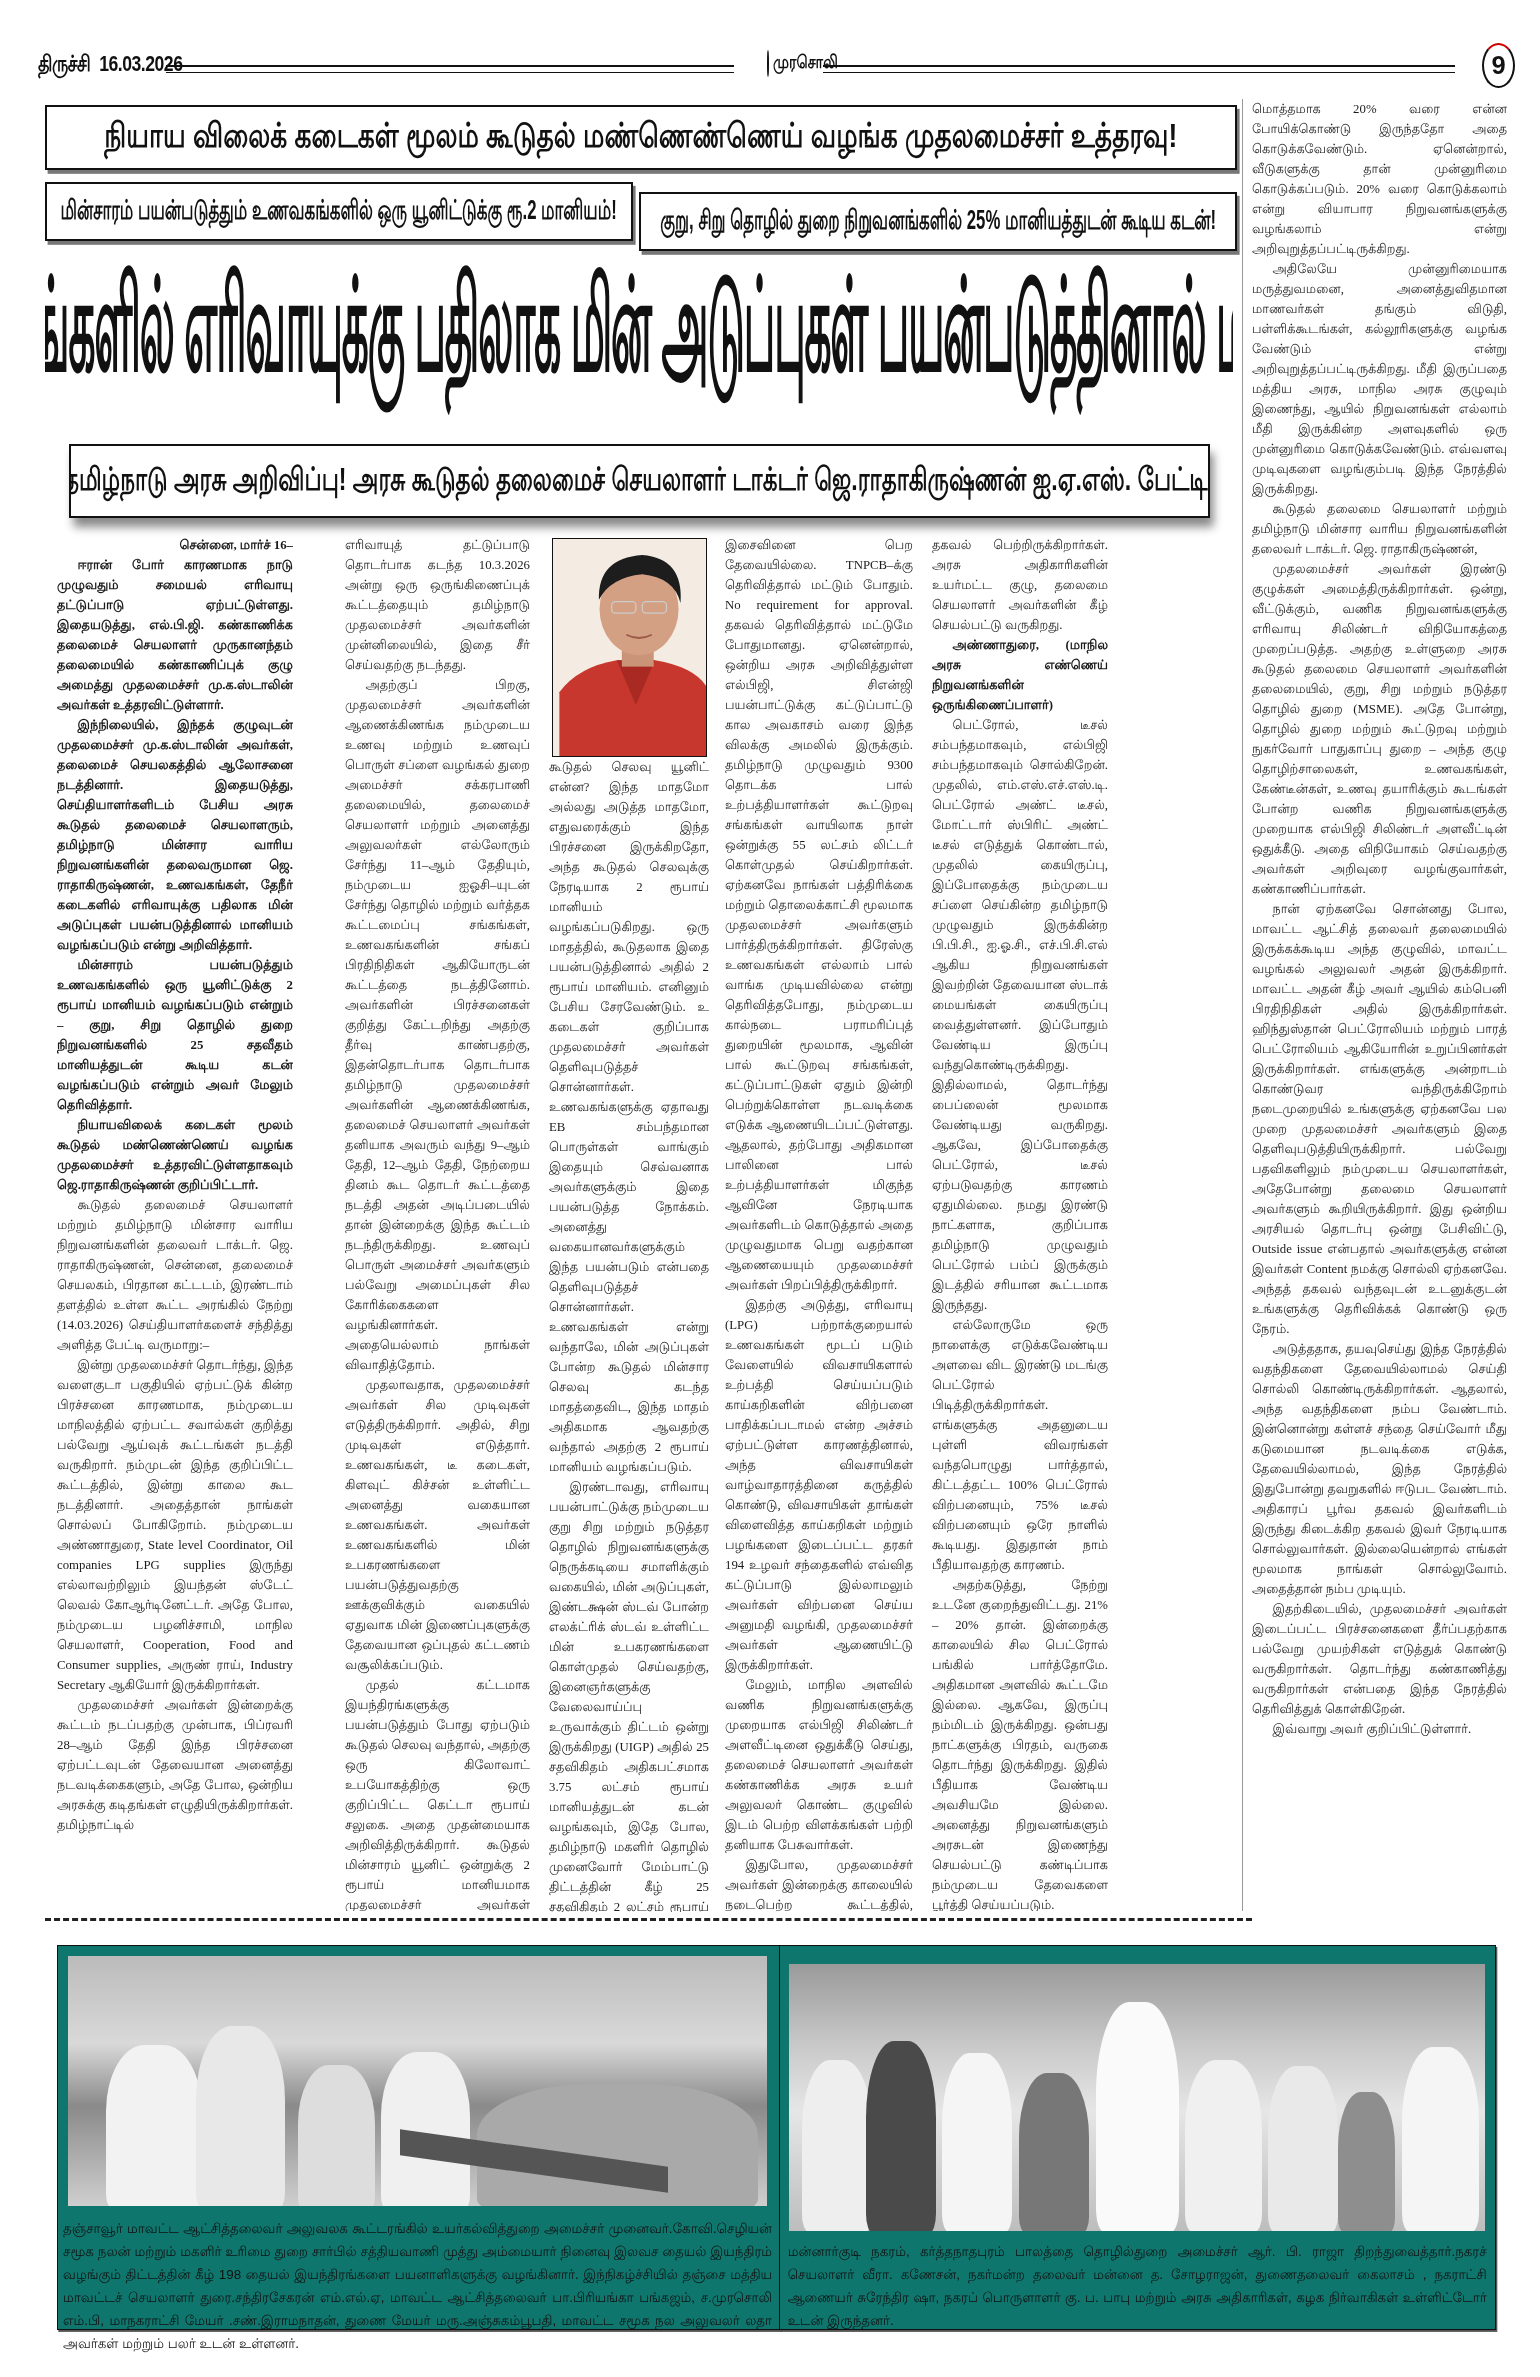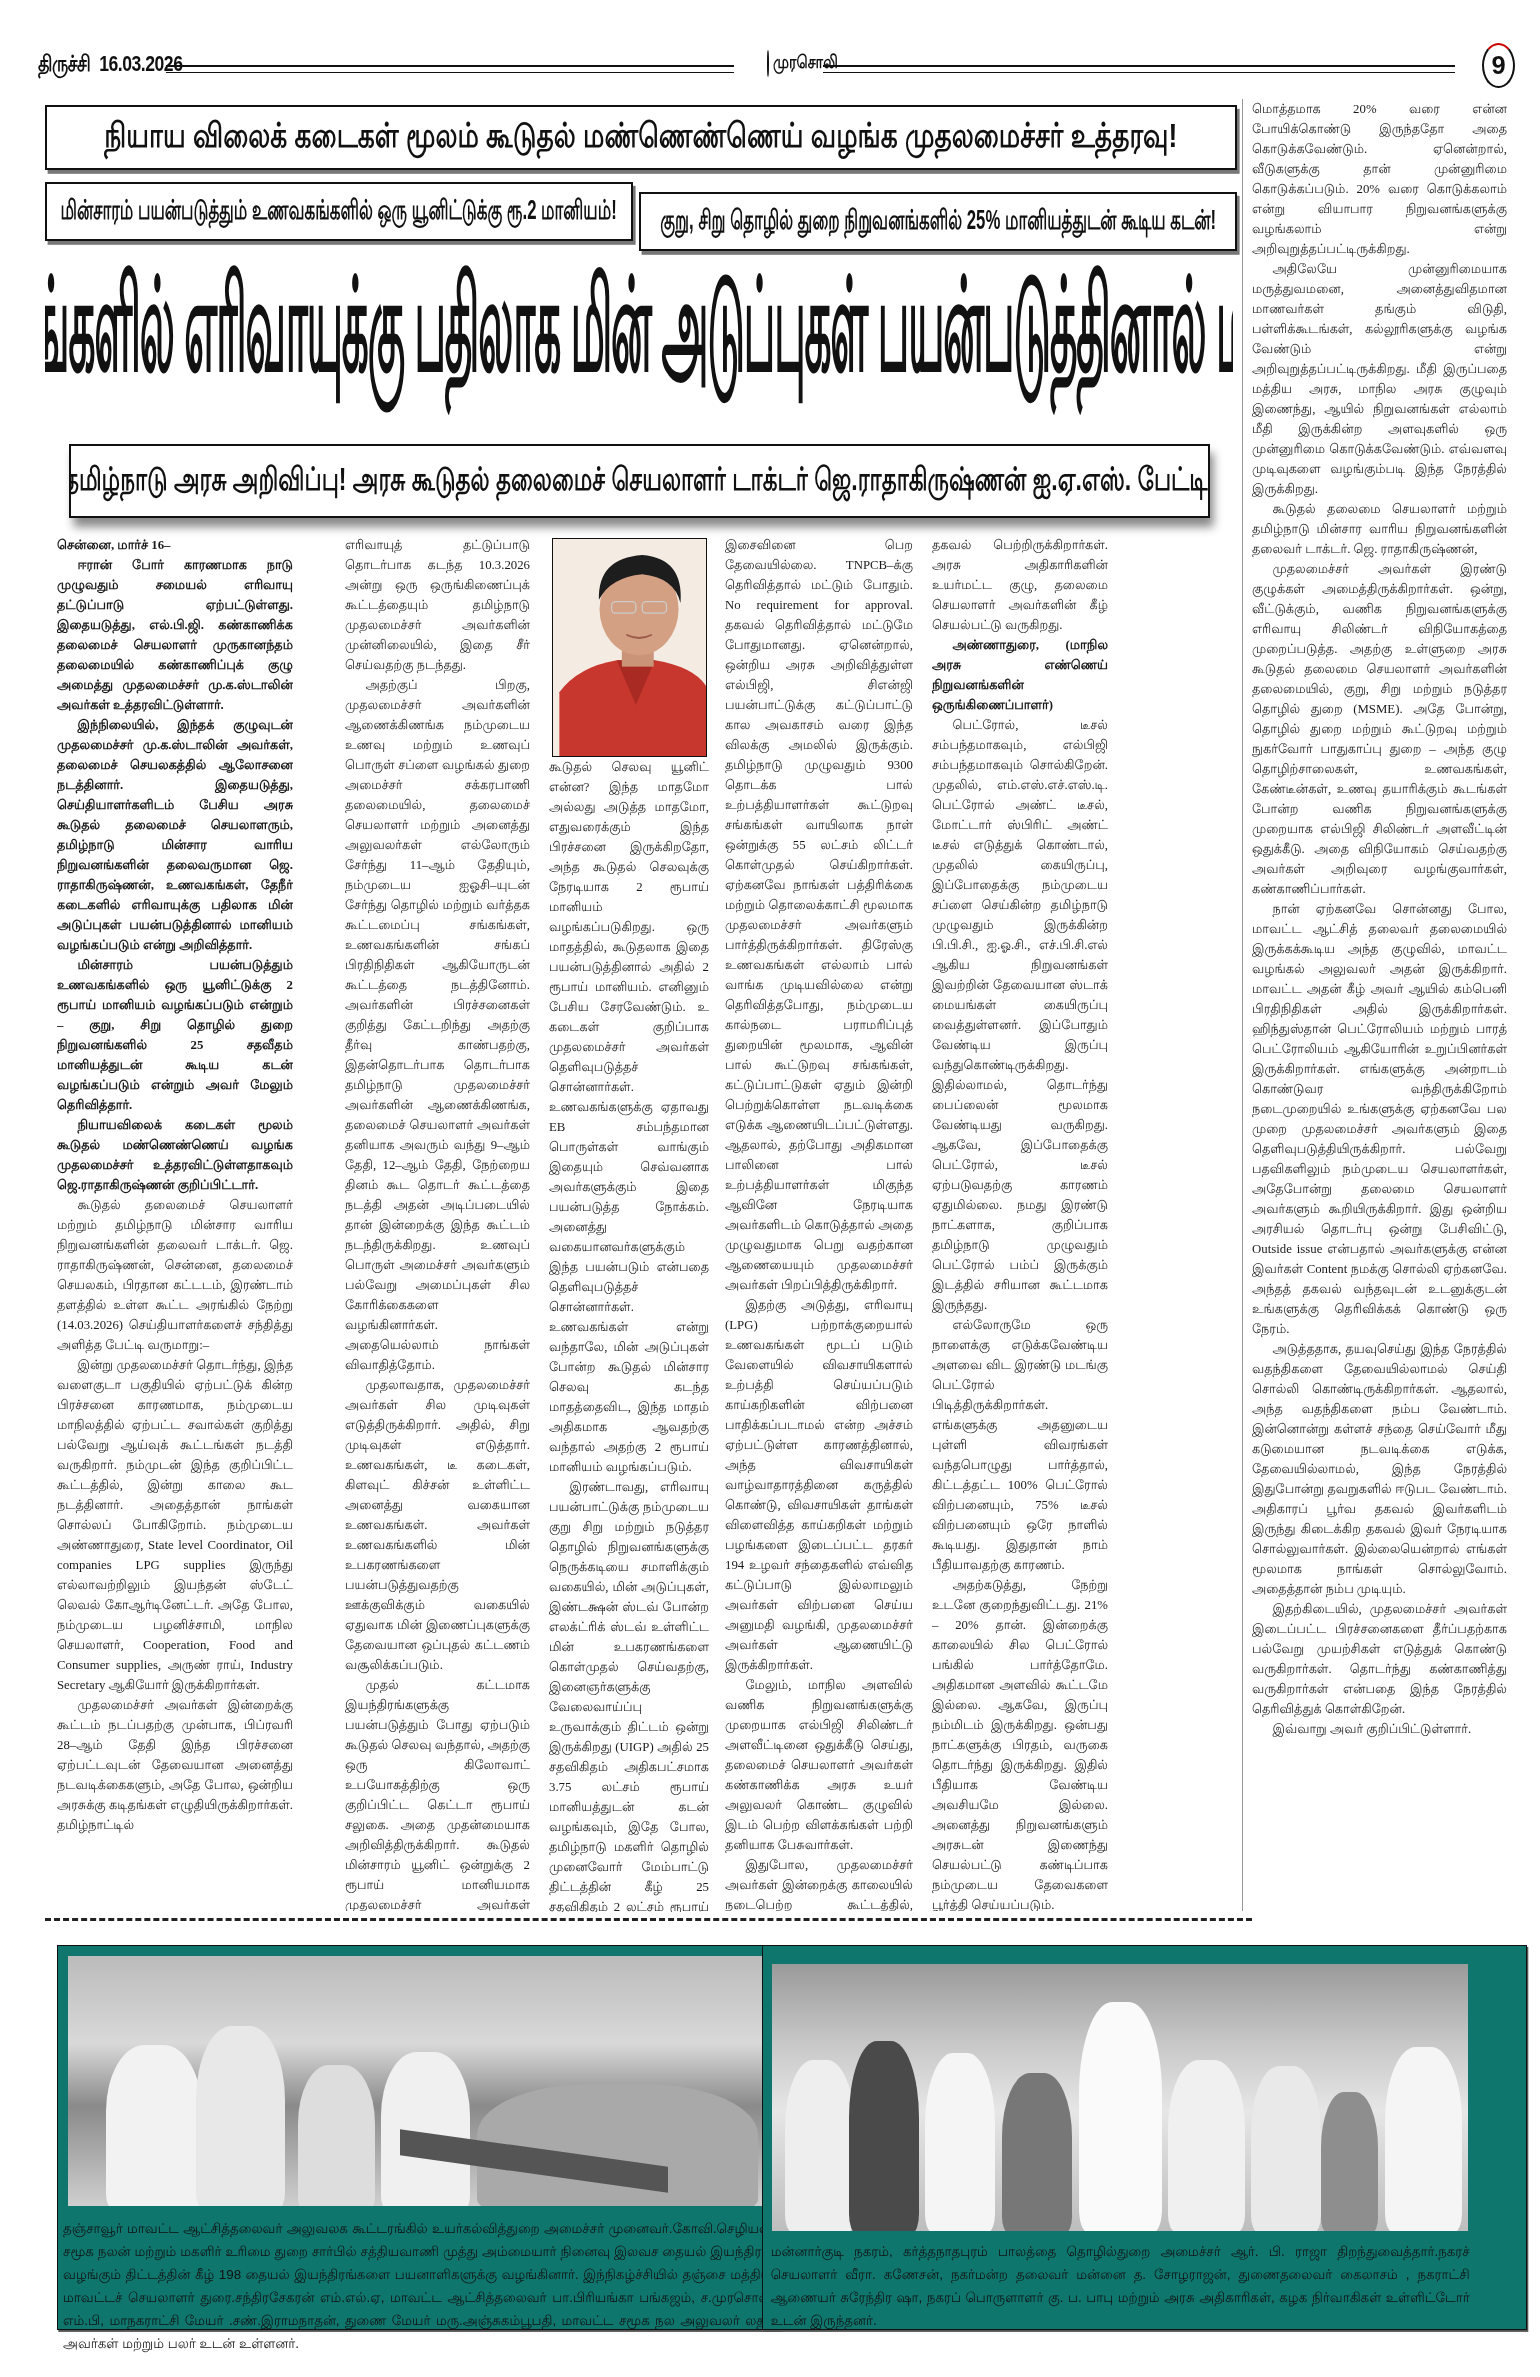--- a/index.html
+++ b/index.html
@@ -30,38 +30,38 @@
   .mainhead { left:45px; top:255px; width:1188px; height:160px; display:flex; align-items:center; justify-content:center; overflow:hidden; }
   .mainhead span { font-family:"Liberation Sans", sans-serif; font-weight:900; font-size:96px; white-space:nowrap; transform:scaleX(0.44) scaleY(1.35); letter-spacing:-2.6px; display:inline-block; }
   .h3box { left:69px; top:444px; width:1137px; height:70px; box-shadow:3.8px 9px 9px #888; }
   .h3box span { font-size:32px; transform:scaleX(0.72); }
 
   
   .col { font-family:"DejaVu Sans", sans-serif; font-size:12.8px; line-height:20px; text-align:justify; overflow:hidden; color:#1a1a1a; }
   .col p { margin:0; text-indent:1.6em;font-family:Liberation Serif, serif; }
   .col p.noind { text-indent:0; }
   .col p.bold, .col.bold { font-weight:bold; }
-  .col .dateline { text-align:left; font-weight:bold; text-indent:0; }
+  .col .dateline { text-align:right; font-weight:bold; text-indent:0; }
   .c1 { left:57px; top:535px; width:236px; height:1376px; font-weight:bold; }
   .c2 { left:345px; top:535px; width:185px; height:1376px; }
   .c3 { left:549px; top:757px; width:160px; height:1155px; }
   .c4 { left:725px; top:535px; width:188px; height:1376px; }
   .c5 { left:932px; top:535px; width:176px; height:1376px; }
   .c6 { left:1252px; top:99px; width:255px; height:1812px; }
 
   .photo-person { left:552px; top:538px; width:153px; height:217px; border:1.9px solid #111; background:#f3ece4; overflow:hidden; }
 
   .dash { top:1918px; height:0; border-top:3.2px dashed #222; }
   .dash.l { left:45px; width:1207px; }
   .vrule { left:1242px; top:99px; width:1.3px; height:1812px; background:#999; }
 
   
   .pbox { border:1.9px solid #111; box-shadow:1.3px 1.9px 0 #555; background:#0f766e; }
   .pb1 { left:57px; top:1945px; width:722px; height:383px; }
-  .pb2 { left:762px; top:1945px; width:715px; height:383px;padding-left:48px; }
+  .pb2 { left:779px; top:1945px; width:715px; height:383px; }
   .pic { position:absolute; background:linear-gradient(180deg,#bbb 0%,#d9d9d9 35%,#8a8a8a 60%,#cfcfcf 100%); overflow:hidden; }
   .pb1 .pic { left:10.2px; top:10.2px; width:699px; height:250px; }
   .pb2 .pic { left:9px; top:18px; width:696px; height:267px; }
   .cap { position:absolute; font-family:"Liberation Sans", sans-serif; font-size:13.4px; line-height:23px; text-align:justify; transform-origin:left top; }
   .pb1 .cap { left:5.1px; top:271px; width:709px; }
   .pb2 .cap { left:7.7px; top:294px; width:699px; }
   .fig { position:absolute; border-radius:40% 40% 10% 10%; }
 </style>
 </head>
 <body>

